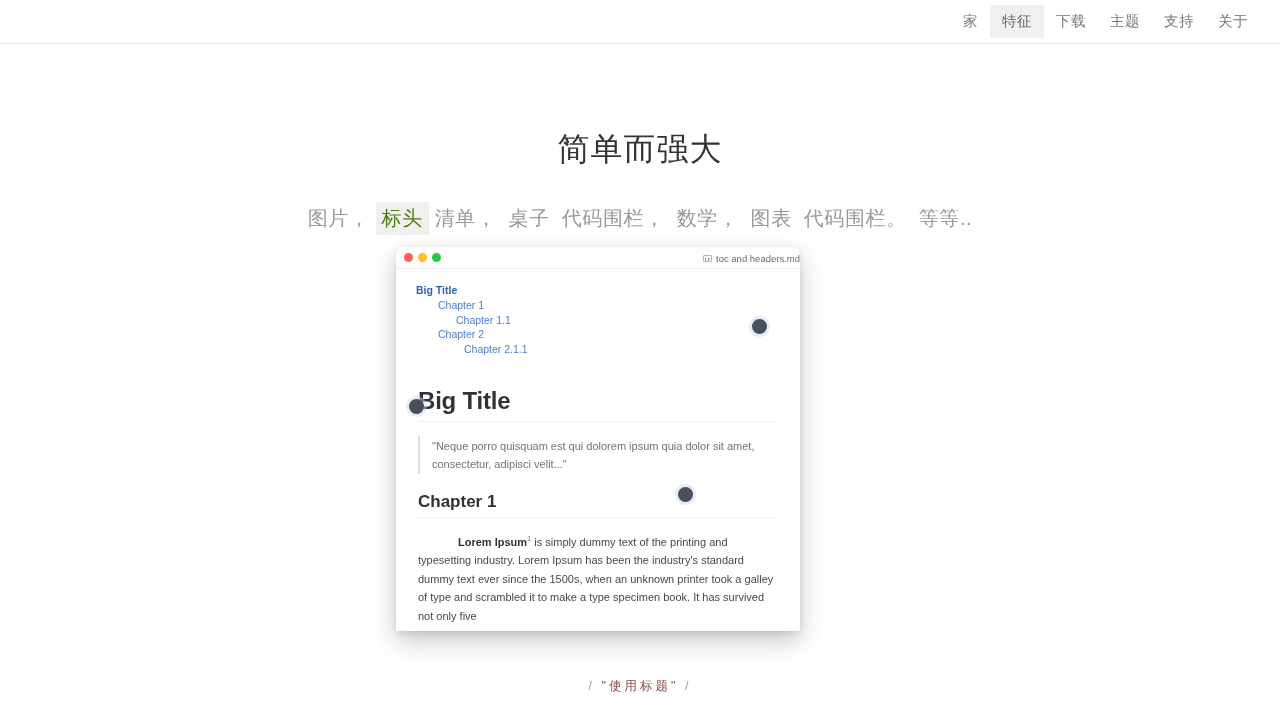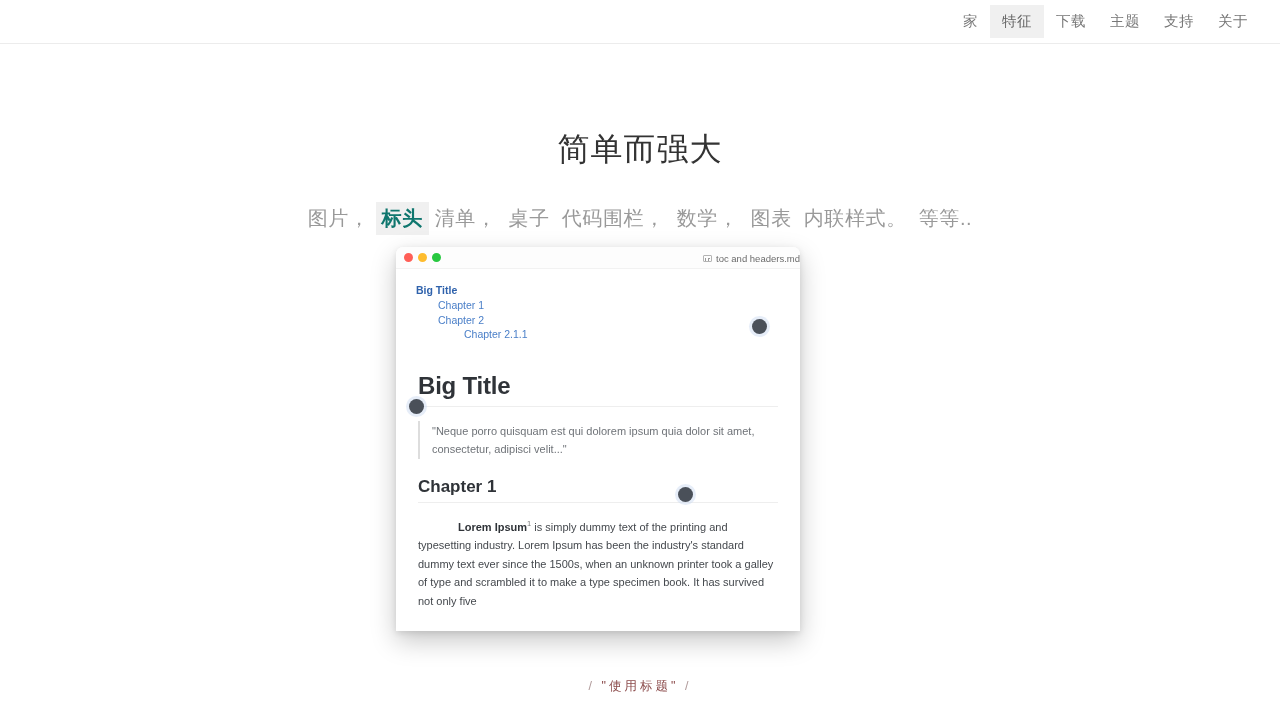--- a/index.html
+++ b/index.html
@@ -80,22 +80,21 @@
 
   .tag {
     padding: 3px 6px;
     letter-spacing: 0.6px;
     white-space: nowrap;
     cursor: pointer;
   }
 
   .tag.hl {
     background: #f0f0f0;
-    color: #0f766e;
-    font-weight: bold;
+    color: #4d7c0f;
   }
 
   
   .window {
     position: absolute;
     left: 396px;
     top: 247px;
     width: 404px;
     height: 384px;
     background: #ffffff;
@@ -271,41 +270,42 @@
 <h1 class="hero-title">简单而强大</h1>
 
 <div class="tag-row">
   <span class="tag">图片，</span>
   <span class="tag hl">标头</span>
   <span class="tag">清单，</span>
   <span class="tag">桌子</span>
   <span class="tag">代码围栏，</span>
   <span class="tag">数学，</span>
   <span class="tag">图表</span>
-  <span class="tag">内联样式。</span>
+  <span class="tag">代码围栏。</span>
   <span class="tag">等等..</span>
 </div>
 
 <div class="window">
 
   <div class="titlebar">
     <div class="lights">
       <span class="light red"></span>
       <span class="light yellow"></span>
       <span class="light green"></span>
     </div>
     <div class="title-center">
       <span class="md-icon"></span>
       <span>toc and headers.md</span>
     </div>
   </div>
 
   <div class="toc">
     <div class="t0">Big Title</div>
     <div class="t1">Chapter 1</div>
+    <div class="t2">Chapter 1.1</div>
     <div class="t1">Chapter 2</div>
     <div class="t2" style="margin-left:48px">Chapter 2.1.1</div>
   </div>
 
   <div class="doc">
     <div class="doc-h1">Big Title</div>
 
     <div class="blockquote">"Neque porro quisquam est qui dolorem ipsum quia dolor sit amet, consectetur, adipisci velit..."</div>
 
 

